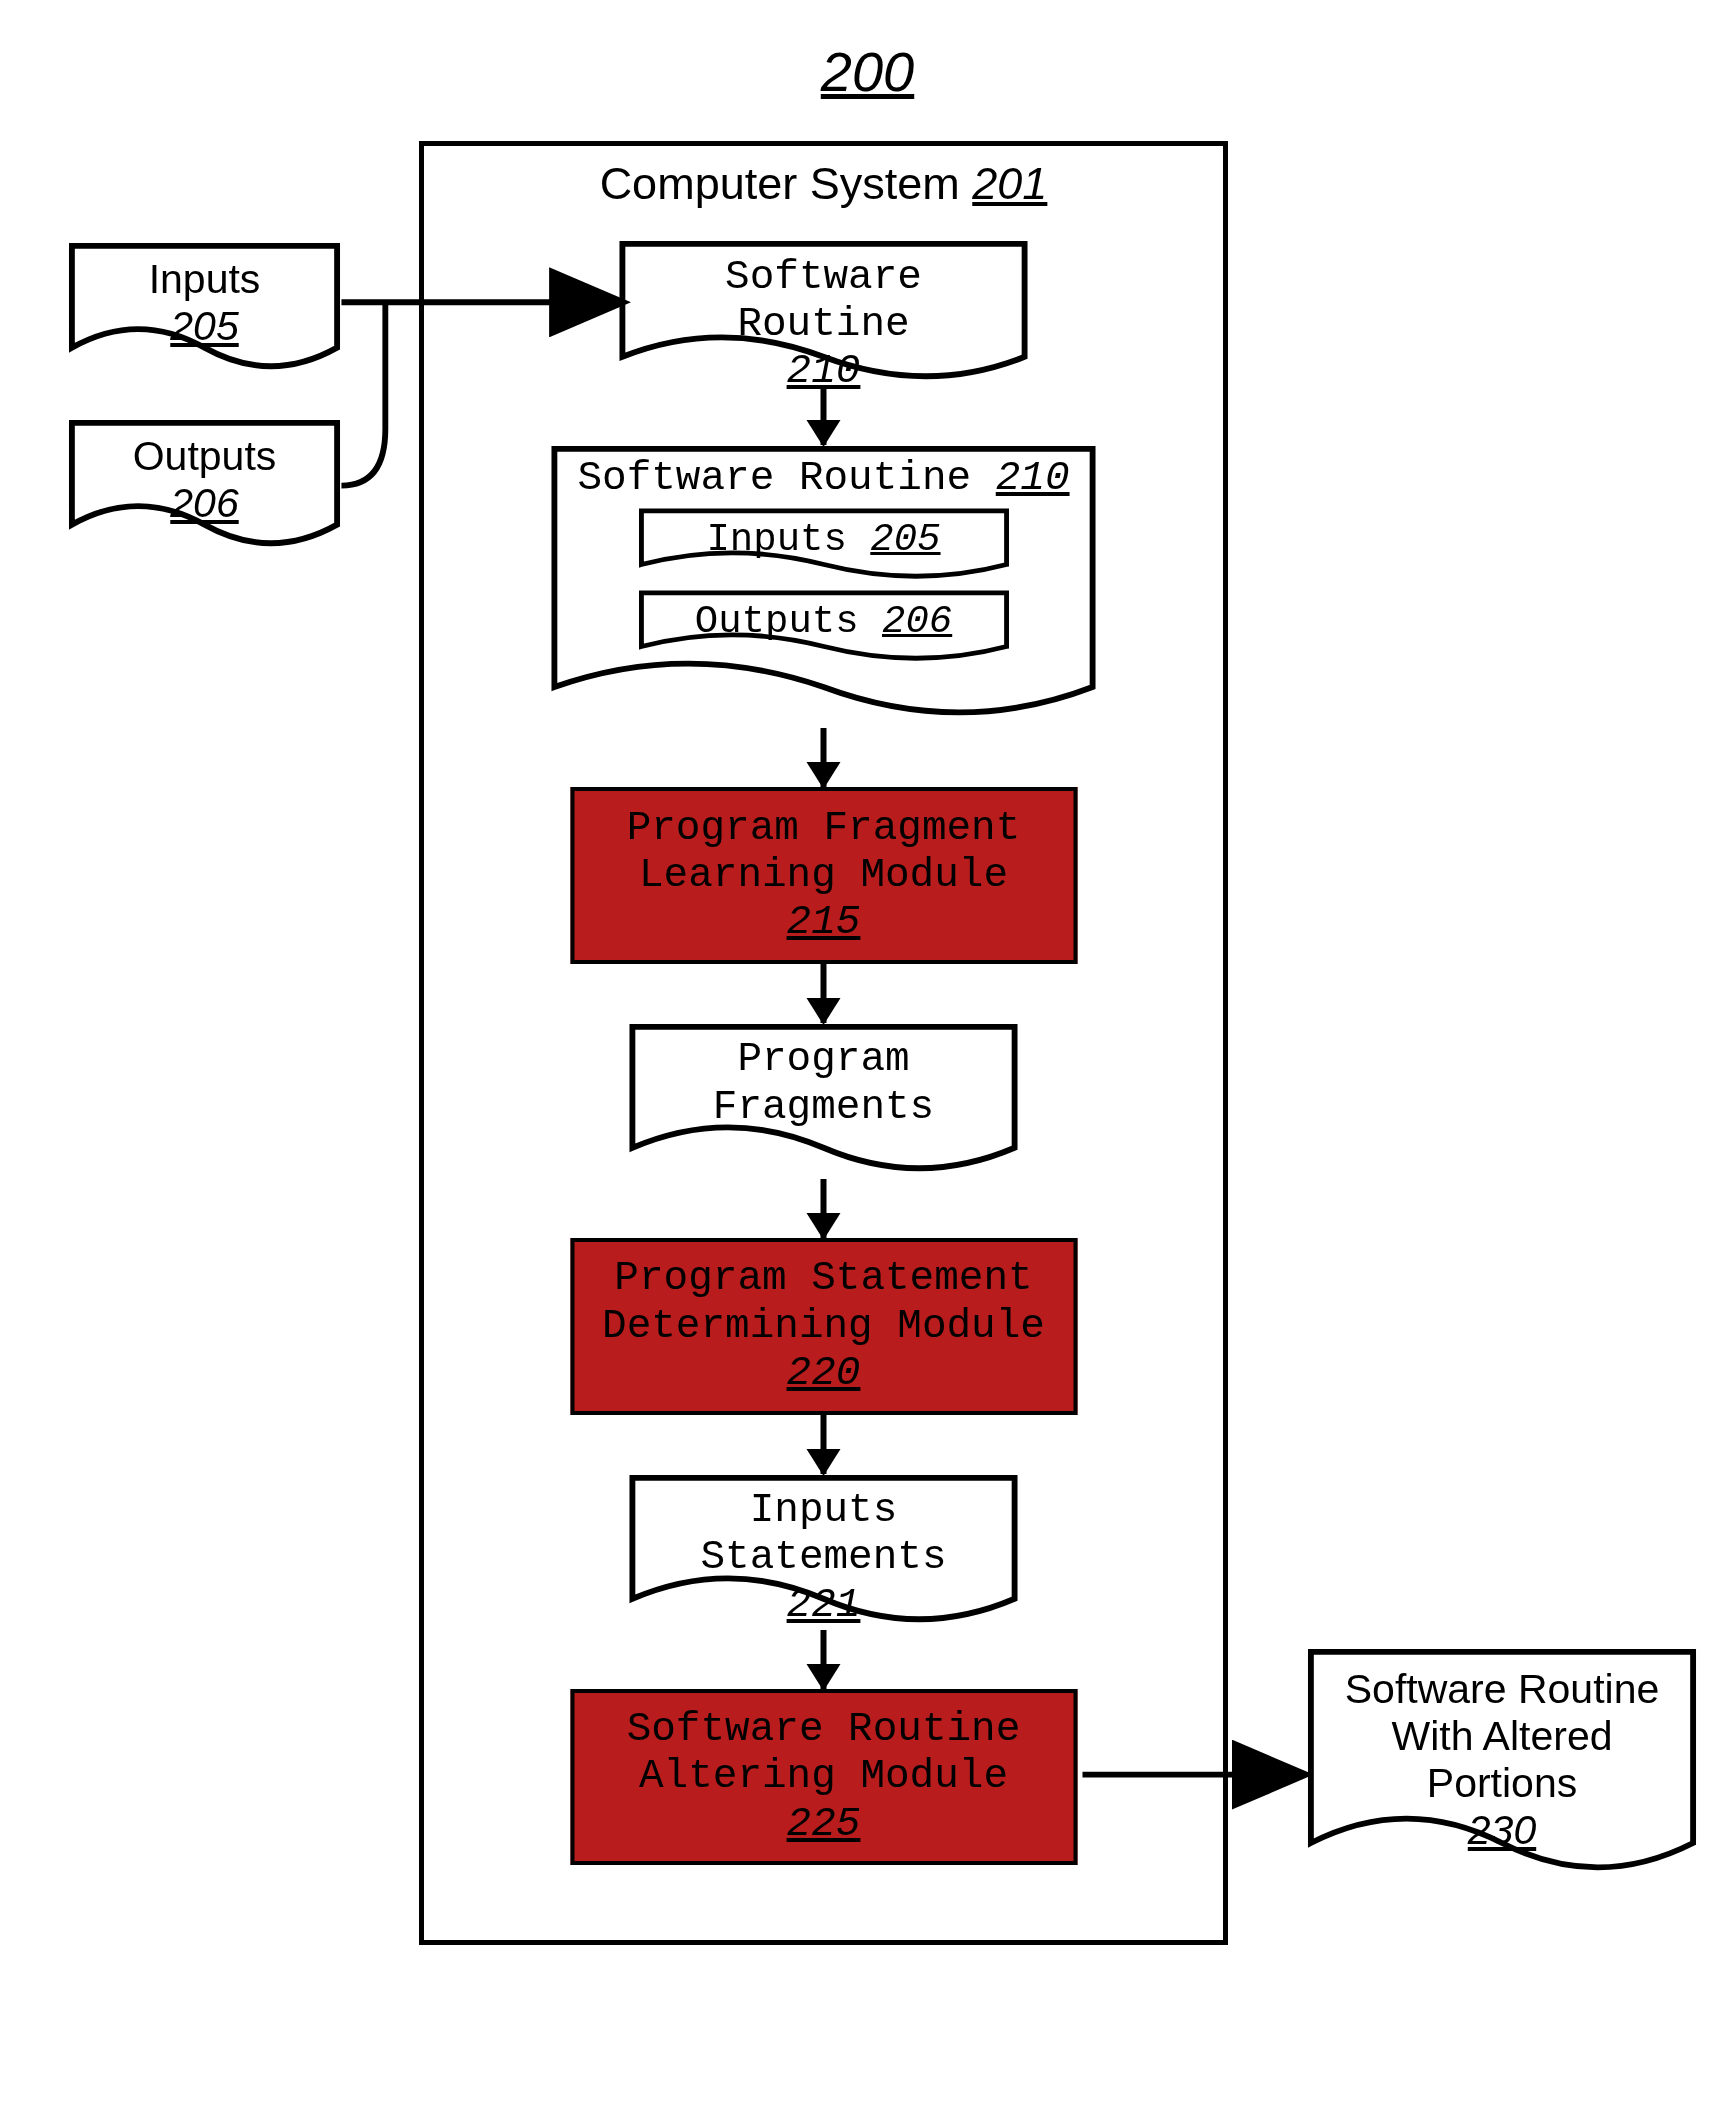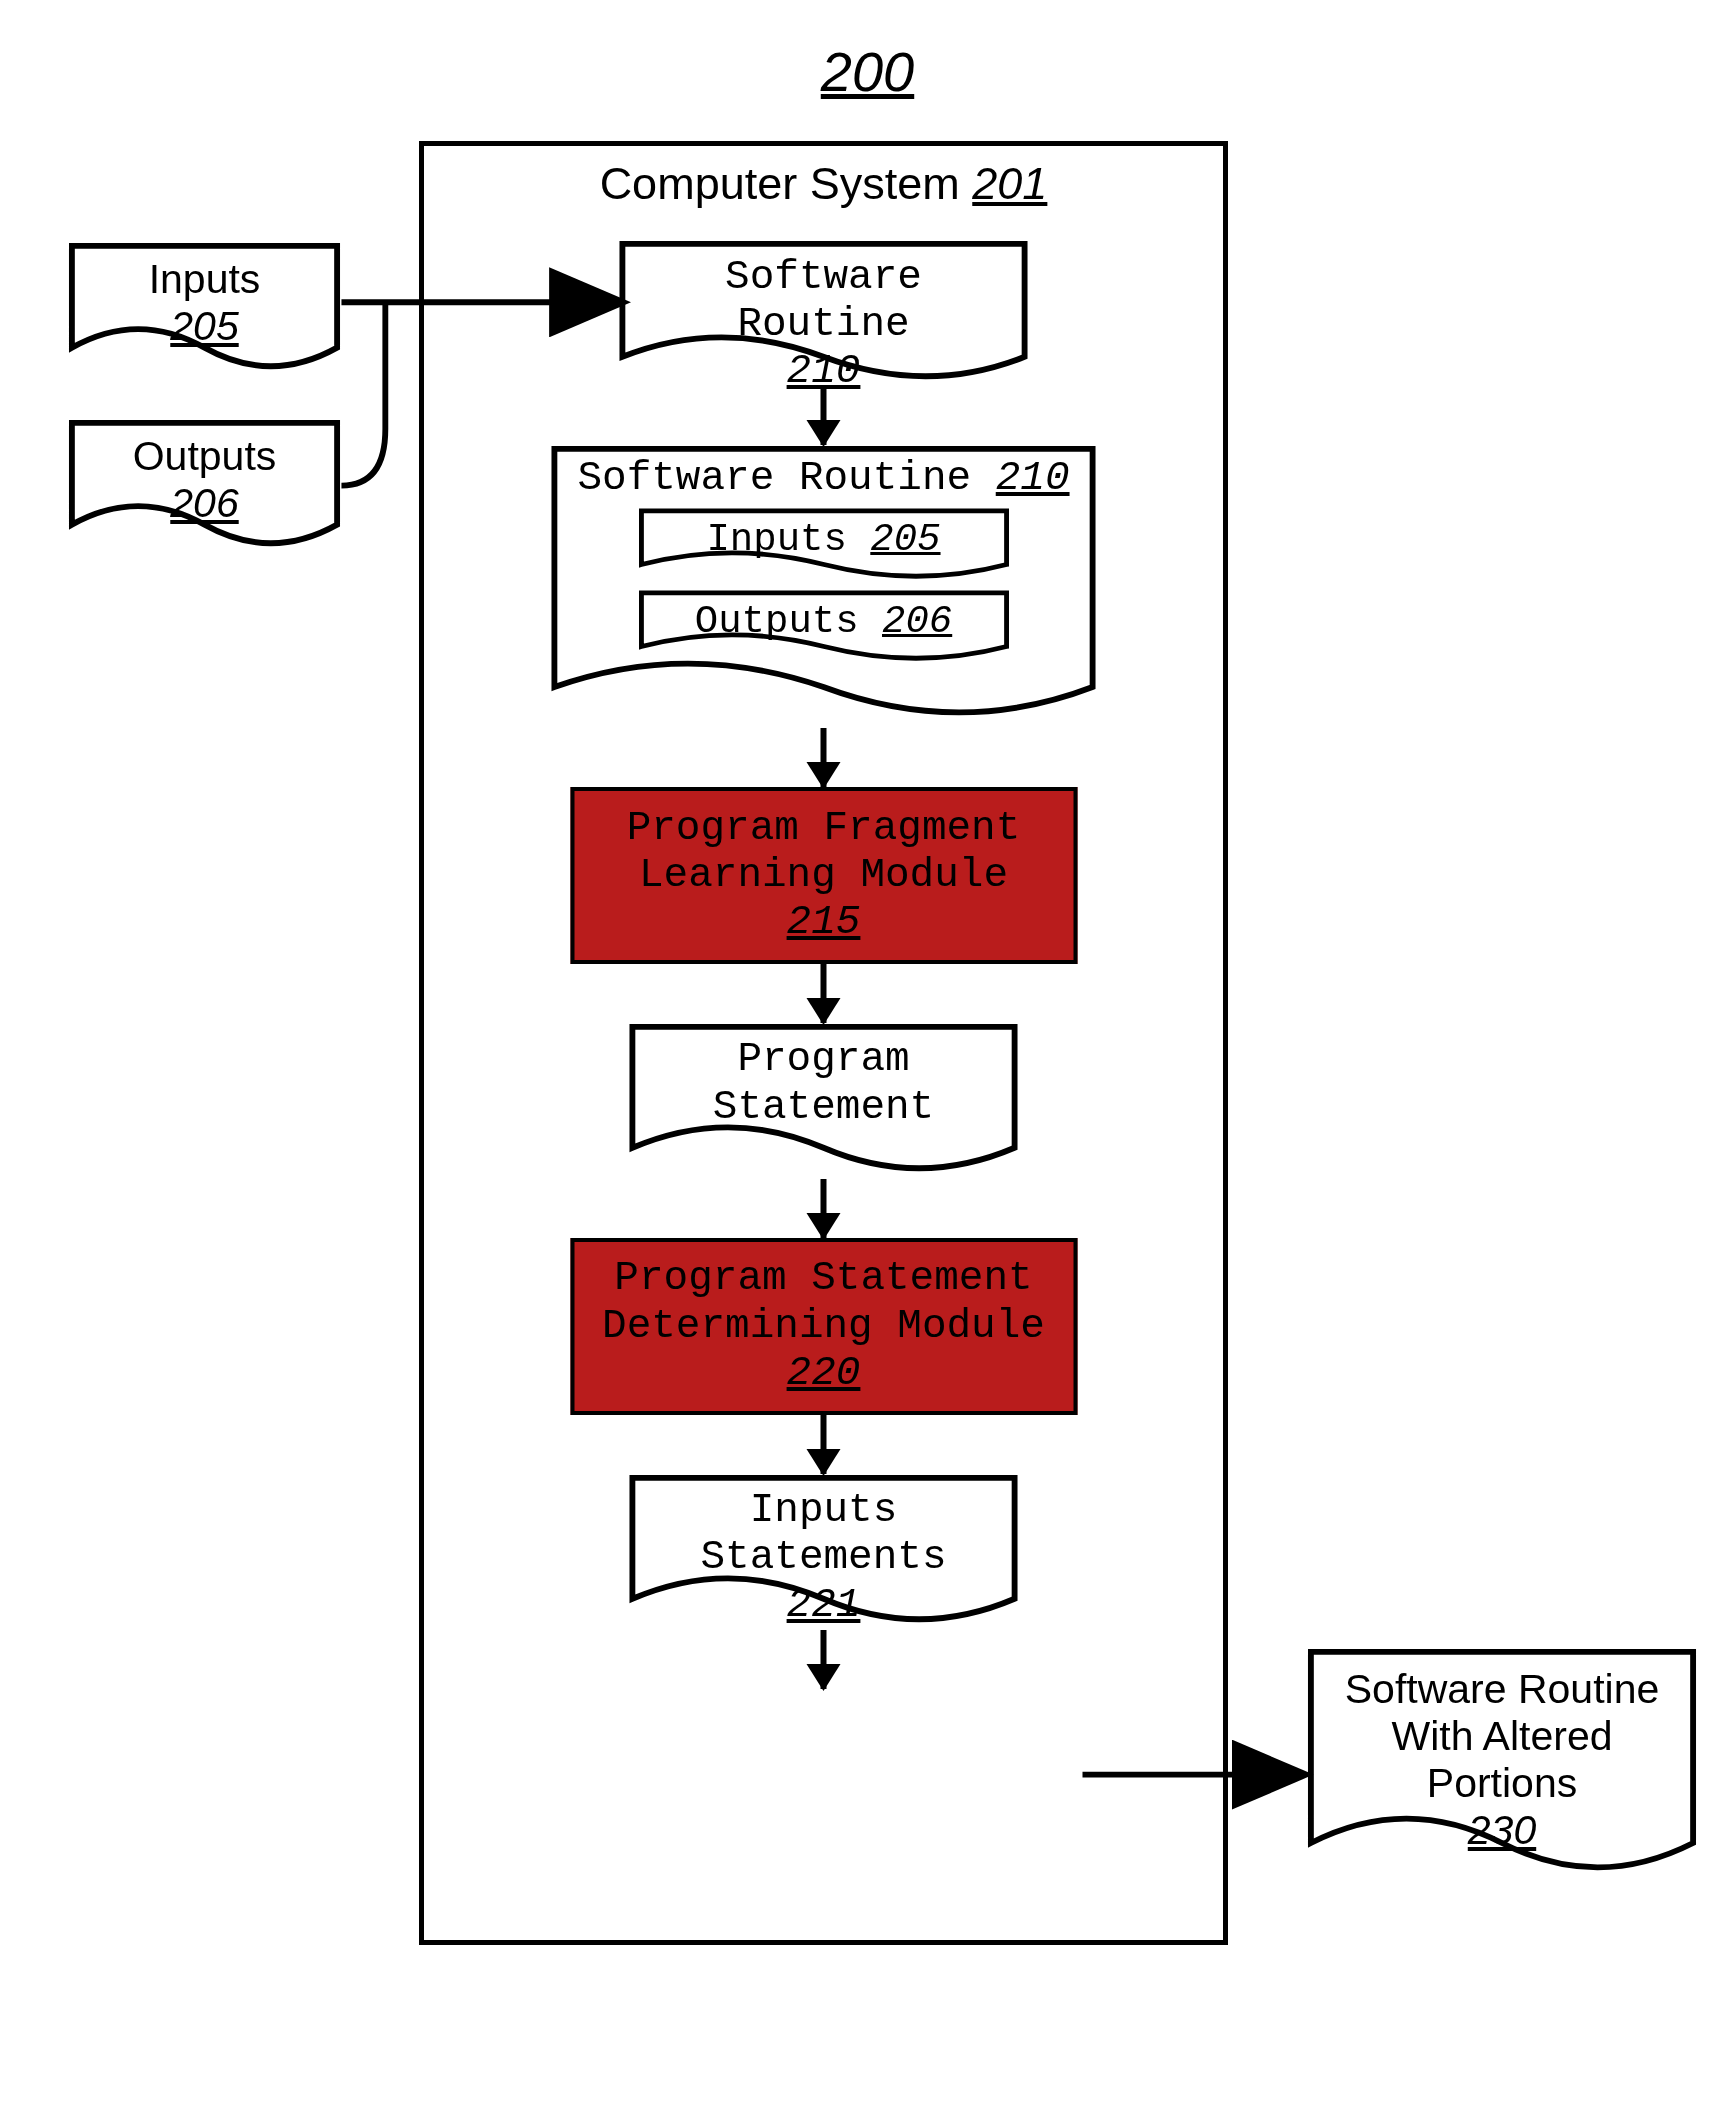--- a/index.html
+++ b/index.html
@@ -172,21 +172,21 @@
       <div class="num">215</div>
     </div>
 
     <div class="arrow-v" style="height:59px;"></div>
 
     <div class="doc-node" style="width:390px;height:156px;">
       <svg class="doc-svg" viewBox="0 0 400 160" preserveAspectRatio="none">
         <path d="M4 4 H396 V128 Q 298 170 200 128 Q 102 86 4 128 Z" fill="#fff" stroke="#000" stroke-width="6"></path>
       </svg>
       <div class="content">
-        <div>Program Statement</div>
+        <div>Program Fragments</div>
       </div>
     </div>
 
     <div class="arrow-v" style="height:59px;"></div>
 
     <div class="rect-node" style="width:507px;">
       <div>Program Statement Determining Module</div>
       <div class="num">220</div>
     </div>
 
@@ -197,20 +197,24 @@
         <path d="M4 4 H396 V128 Q 298 170 200 128 Q 102 86 4 128 Z" fill="#fff" stroke="#000" stroke-width="6"></path>
       </svg>
       <div class="content">
         <div>Inputs Statements</div>
         <div class="num">221</div>
       </div>
     </div>
 
     <div class="arrow-v" style="height:59px;"></div>
 
+    <div class="rect-node" style="width:507px;">
+      <div>Software Routine Altering Module</div>
+      <div class="num">225</div>
+    </div>
 
   </div>
 </div>
 
 <div class="side-node doc-node" style="top:242px;left:68px;width:273px;height:137px;">
   <svg class="doc-svg" viewBox="0 0 280 140" preserveAspectRatio="none">
     <path d="M4 4 H276 V108 Q 208 146 140 108 Q 72 70 4 108 Z" fill="#fff" stroke="#000" stroke-width="6"></path>
   </svg>
   <div class="content">
     <div>Inputs</div>

